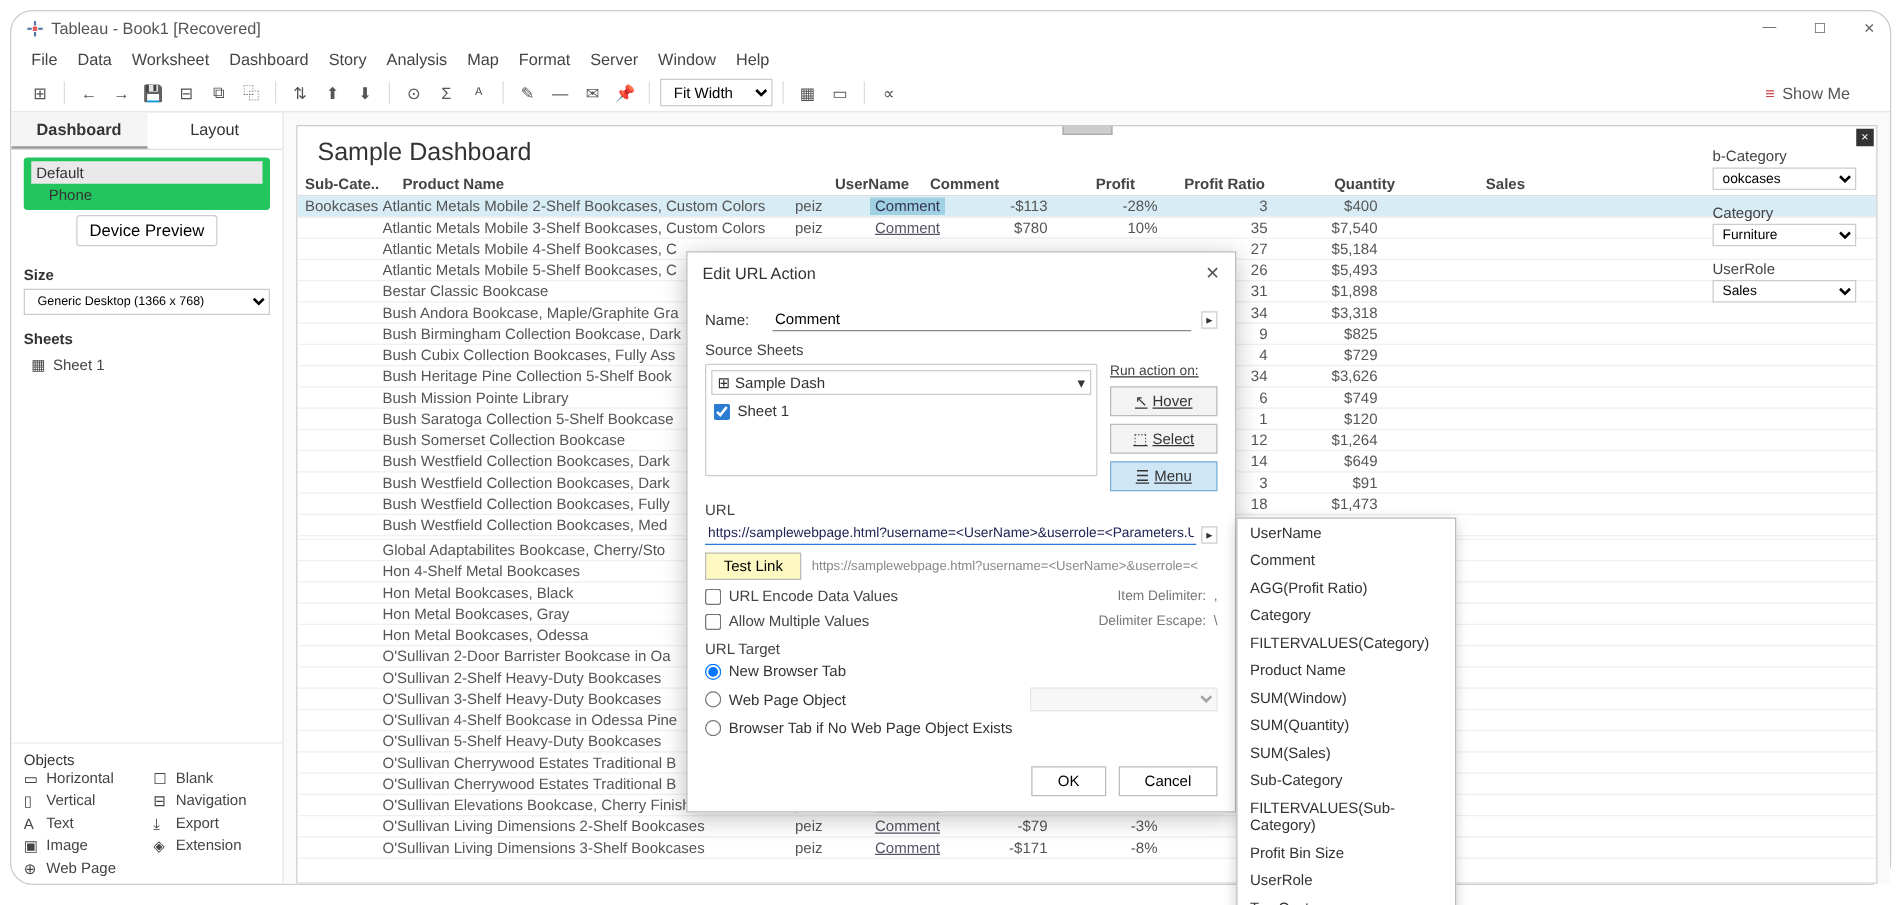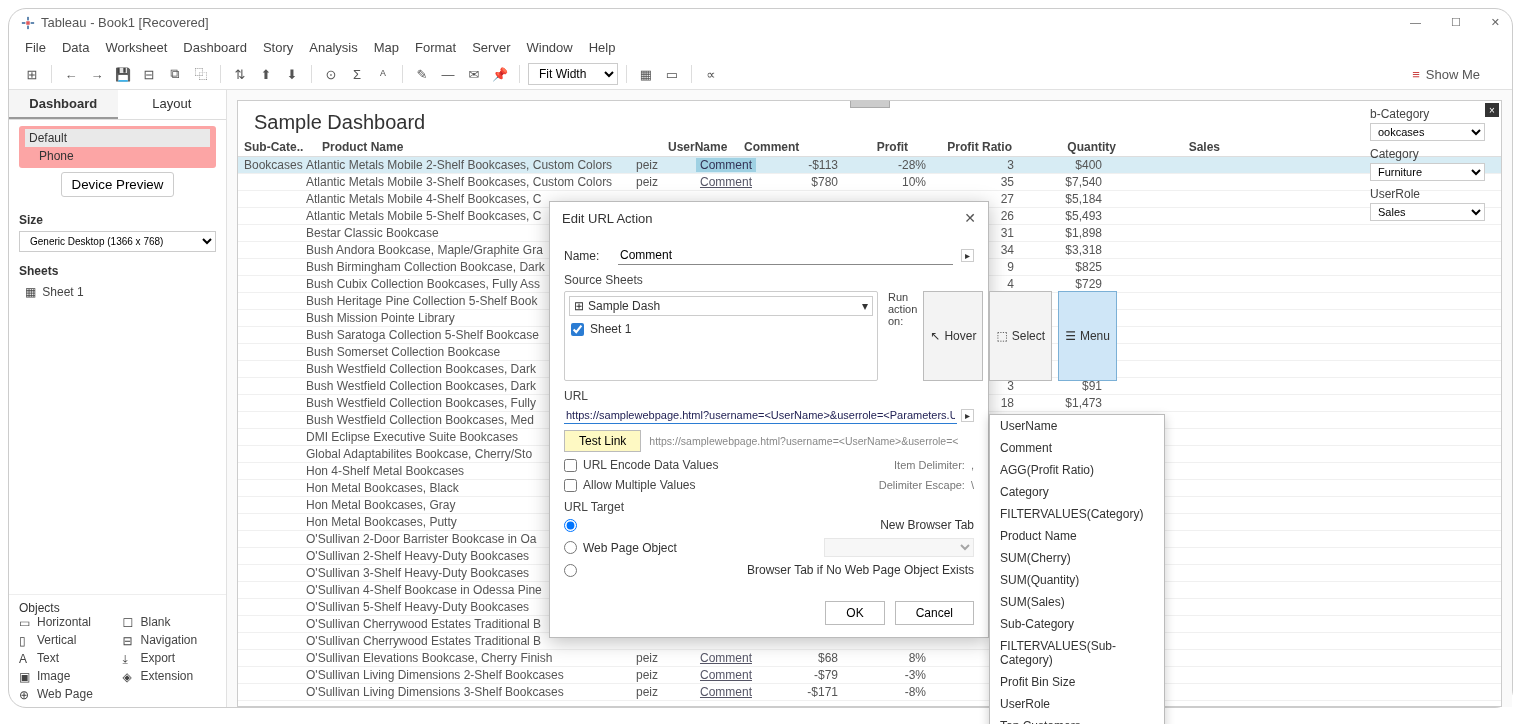--- a/index.html
+++ b/index.html
@@ -15,69 +15,69 @@
 .toolbar .sep { width: 1px; height: 18px; background: #ddd; margin: 0 4px; }
 .fit-select { border: 1px solid #ccc; padding: 2px 6px; font-size: 12px; min-width: 90px; background: #fff; }
 .showme { margin-left: auto; display: flex; align-items: center; gap: 6px; font-size: 13px; color: #555; padding-right: 20px;}
 .main { flex: 1; display: flex; overflow: hidden; }
 .sidebar { width: 218px; border-right: 1px solid #e1e1e1; display: flex; flex-direction: column; font-size: 12px; }
 .tabs { display: flex; border-bottom: 1px solid #ddd; }
 .tabs .tab { flex: 1; text-align: center; padding: 6px; font-size: 13px; cursor: default; }
 .tabs .tab.active { font-weight: 600; background: #f5f5f5; border-bottom: 2px solid #999; }
 .side-sec { padding: 6px 10px; }
 .side-sec .hdr { font-weight: 600; font-size: 12px; margin-bottom: 4px; color: #333; }
-.device-list { background: #fca5a5; border-radius: 3px; padding: 3px 6px; margin-bottom: 4px;}
+.device-list { background: #22c55e; border-radius: 3px; padding: 3px 6px; margin-bottom: 4px;}
 .device-item { padding: 2px 4px; }
 .device-item.sel { background: #e9e9e9; }
 .preview-btn { border: 1px solid #ccc; background: #fff; padding: 4px 10px; border-radius: 3px; margin: 4px auto; display: block; }
 .size-select { width: 100%; border: 1px solid #ccc; padding: 3px 6px; font-size: 10px; background: #fff; }
 .sheet-item { display: flex; align-items: center; gap: 6px; padding: 3px 6px; color: #444; }
 .objects { padding: 6px 10px; border-top: 1px solid #eee; }
 .objects .grid { display: grid; grid-template-columns: 1fr 1fr; gap: 4px 10px; font-size: 12px; color: #444; }
 .objects .grid div { display: flex; align-items: center; gap: 6px; }
 .canvas { flex: 1; position: relative; overflow: hidden; background: #fafafa; padding: 10px 10px 0 10px; }
 .dash-card { background: #fff; border: 1px solid #ccc; height: 100%; position: relative; overflow: hidden; }
 .dash-title { font-size: 20px; font-weight: 400; padding: 10px 16px 4px 16px; color: #333; }
 .table-wrap { font-size: 12px; color: #555; }
 .thead { display: grid; grid-template-columns: 62px 330px 60px 60px 88px 88px 88px 88px; padding: 2px 6px; font-weight: 600; color: #444; border-bottom: 1px solid #ddd; font-size: 12px; gap: 16px;}
 .thead div { white-space: nowrap; overflow: hidden; text-overflow: ellipsis; }
 .trow { display: grid; grid-template-columns: 62px 330px 60px 60px 88px 88px 88px 88px; padding: 1px 6px; border-bottom: 1px solid #f0f0f0; }
 .trow div { white-space: nowrap; overflow: hidden; text-overflow: ellipsis; }
 .trow .num { text-align: right; padding-right: 6px; }
 .trow.first { background: #d7ecf4; }
 .trow .comment-cell { background: #9fd1e3; text-align: center; color: #335; }
 .right-panel { width: 115px; position: absolute; right: 16px; top: 6px; font-size: 12px; color: #444;}
-.right-panel .fld { margin-bottom: 6px; }
+.right-panel .fld { margin-bottom: 6px; margin-top: 11px; }
 .right-panel .fld label { font-size: 12px; color: #444; display:block; margin-bottom:2px;}
 .right-panel select { width: 100%; border: 1px solid #ccc; font-size: 11px; padding: 1px 3px; background:#fff;}
 .dialog-back { position: absolute; left: 540px; top: 192px; width: 440px; background: #fff; border: 1px solid #bbb; box-shadow: 0 4px 18px rgba(0,0,0,.25); z-index: 50; }
 .dialog-head { display: flex; align-items: center; padding: 8px 12px; font-size: 13px; color: #333; }
 .dialog-head .close { margin-left: auto; font-size: 14px; color: #555; cursor: default; }
 .dialog-body { padding: 6px 14px 10px 14px; font-size: 12px; color: #333; }
 .dlg-row { display: flex; align-items: center; gap: 8px; margin: 6px 0; }
 .dlg-row label.lbl { width: 46px; font-size: 12px; }
 .dlg-row input[type=text].full { flex: 1; border: none; border-bottom: 1px solid #888; padding: 2px 2px; font-size: 12px; }
 .src-box { display: flex; gap: 10px; }
 .src-list { flex: 1; border: 1px solid #ccc; border-radius: 2px; height: 90px; padding: 4px; font-size: 12px;}
 .src-list .src-sel { border: 1px solid #ccc; padding: 2px 4px; margin-bottom: 4px; display:flex; align-items:center; gap:4px;}
 .src-list .chk { display: flex; align-items: center; gap: 6px; padding: 2px 2px;}
 .src-list .chk input { accent-color: #2b7cd3; }
-.run-col { width: 86px; display: flex; flex-direction: row; gap: 6px;}
+.run-col { width: 86px; display: flex; flex-direction: column; gap: 6px; text-decoration: underline;}
 .run-col .lbl2 { font-size: 11px; color: #444; }
 .run-btn { border: 1px solid #bbb; background: #f3f3f3; padding: 4px 6px; font-size: 12px; display:flex; align-items:center; justify-content:center; gap:4px;}
 .run-btn.active { background: #cfe6f7; border-color: #7bb0d6; }
 .sec-lbl { font-size: 12px; color: #444; margin: 8px 0 4px 0; }
 .url-input { width: 100%; border: none; border-bottom: 1px solid #2b7cd3; font-size: 11px; padding: 2px 2px; color: #225; }
 .test-row { display: flex; gap: 8px; margin-top: 6px; align-items:center;}
 .test-btn { border: 1px solid #bbb; background: #fef9c3; padding: 3px 14px; font-size: 12px;}
 .test-preview { flex:1; font-size: 10.5px; color: #888; white-space: nowrap; overflow: hidden; }
 .opt-row { display:flex; align-items:center; gap:6px; margin:6px 0; font-size:12px; color:#444;}
 .opt-right { margin-left:auto; font-size:11px; color:#777; display:flex; gap:6px;}
 .target-opts { display:flex; flex-direction:column; gap:6px; margin:4px 0 8px 0;}
-.target-opts label { display:flex; align-items:center; gap:6px; font-size:12px;justify-content:space-between;}
+.target-opts label { display:flex; align-items:center; gap:6px; font-size:12px;}
 .dlg-foot { display:flex; justify-content:flex-end; gap:10px; padding:6px 14px 12px 0;}
 .dlg-foot button { border:1px solid #bbb; background:#fff; padding:4px 20px; font-size:12px;}
 .field-menu { position:absolute; left:980px; top:405px; width:176px; background:#fff; border:1px solid #bbb; box-shadow:0 3px 10px rgba(0,0,0,.2); z-index:60; font-size:12px;}
 .field-menu div { padding:4px 10px; cursor:default; }
 .canvas .close-x{position:absolute;right:2px;top:2px;width:14px;height:14px;background:#333;color:#fff;font-size:10px;display:flex;align-items:center;justify-content:center;z-index:5;}
 .grab { position:absolute; left:50%; top:-1px; transform:translateX(-50%); width:40px; height:8px; background:#ccc; border:1px solid #aaa;}
 .ico { width:12px; height:12px; display:inline-block; }
 </style>
 </head>
 <body>
@@ -393,21 +393,20 @@
                 <div>Bush Westfield Collection Bookcases, Med</div>
                 <div></div>
                 <div></div>
                 <div class="num"></div>
                 <div class="num"></div>
                 <div class="num"></div>
                 <div class="num"></div>
               </div>
               <div class="trow">
                 <div></div>
-                <div>DMI Eclipse Executive Suite Bookcases</div>
                 <div></div>
                 <div></div>
                 <div class="num"></div>
                 <div class="num"></div>
                 <div class="num"></div>
                 <div class="num"></div>
               </div>
               <div class="trow">
                 <div></div>
                 <div>Global Adaptabilites Bookcase, Cherry/Sto</div>
@@ -443,21 +442,21 @@
                 <div>Hon Metal Bookcases, Gray</div>
                 <div></div>
                 <div></div>
                 <div class="num"></div>
                 <div class="num"></div>
                 <div class="num"></div>
                 <div class="num"></div>
               </div>
               <div class="trow">
                 <div></div>
-                <div>Hon Metal Bookcases, Putty</div>
+                <div>Hon Metal Bookcases, Odessa</div>
                 <div></div>
                 <div></div>
                 <div class="num"></div>
                 <div class="num"></div>
                 <div class="num"></div>
                 <div class="num"></div>
               </div>
               <div class="trow">
                 <div></div>
                 <div>O'Sullivan 2-Door Barrister Bookcase in Oa</div>
@@ -668,21 +667,21 @@
     </div>
   </div>
 
   <div class="field-menu" id="field-menu">
       <div>UserName</div>
       <div>Comment</div>
       <div>AGG(Profit Ratio)</div>
       <div>Category</div>
       <div>FILTERVALUES(Category)</div>
       <div>Product Name</div>
-      <div>SUM(Cherry)</div>
+      <div>SUM(Window)</div>
       <div>SUM(Quantity)</div>
       <div>SUM(Sales)</div>
       <div>Sub-Category</div>
       <div>FILTERVALUES(Sub-Category)</div>
       <div>Profit Bin Size</div>
       <div>UserRole</div>
       <div>Top Customers</div>
     </div>
 </div>
 

